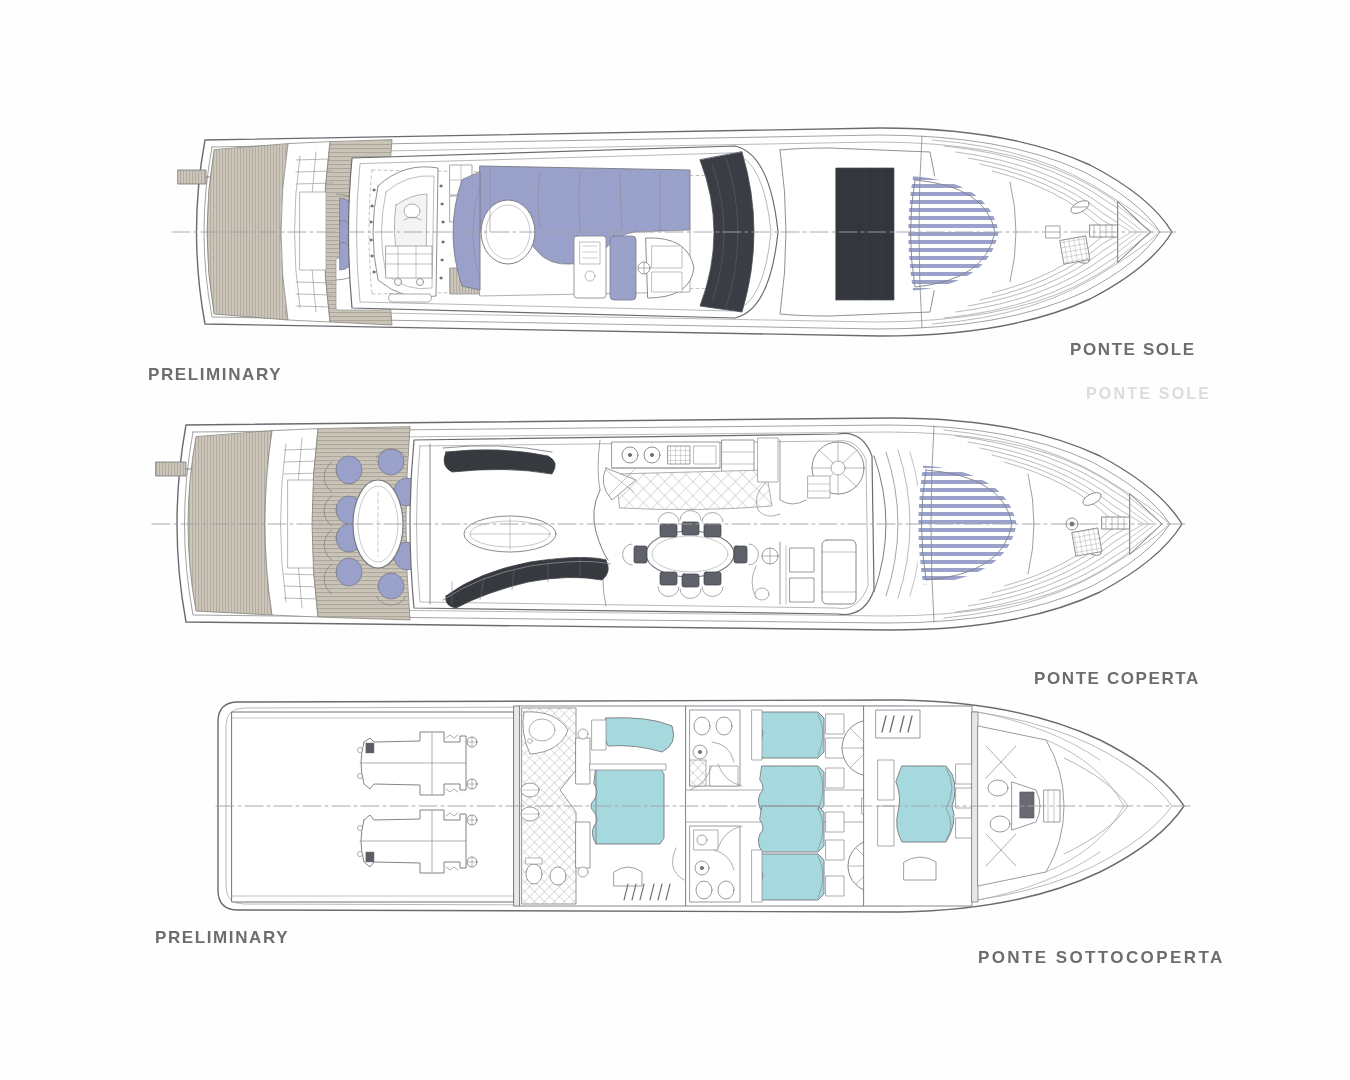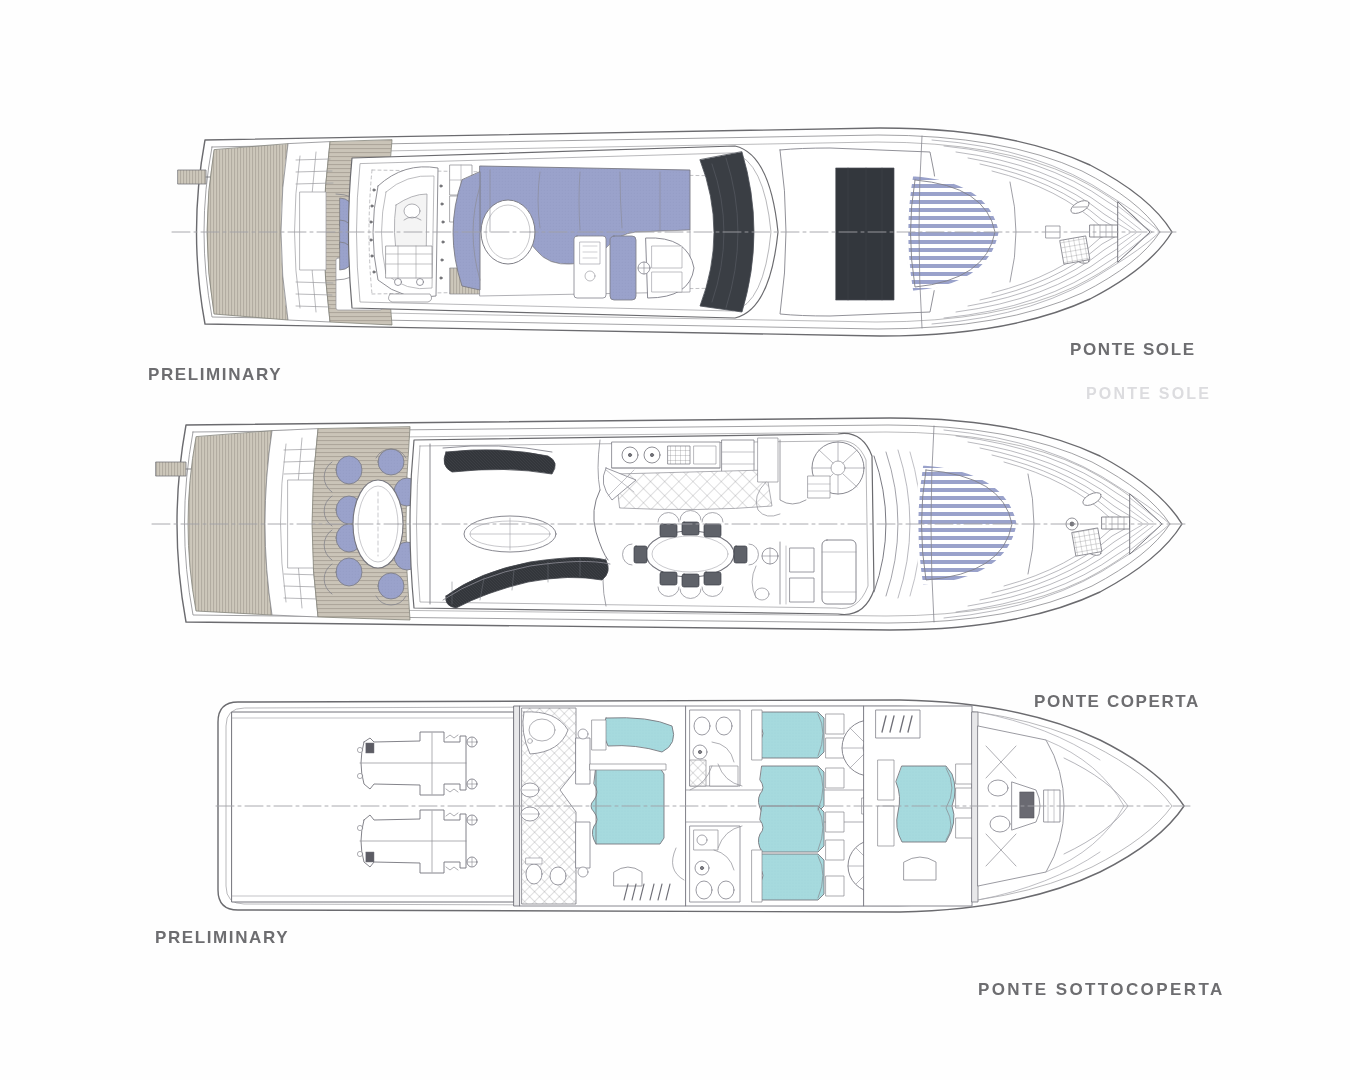--- a/index.html
+++ b/index.html
@@ -39,23 +39,23 @@
   }
   .label.wide { letter-spacing: 2.4px; }
   .label.ghost {
     color: #dcdcdf;
     font-size: 16px;
     letter-spacing: 2.2px;
   }
   .lbl-prelim-sole { left: 148px; top: 365px; }
   .lbl-ponte-sole  { left: 1070px; top: 340px; }
   .lbl-ghost-sole  { left: 1086px; top: 385px; }
-  .lbl-ponte-coperta { left: 1034px; top: 692px; }
+  .lbl-ponte-coperta { left: 1034px; top: 669px; }
   .lbl-prelim-sotto { left: 155px; top: 928px; }
-  .lbl-ponte-sotto { left: 978px; top: 948px; margin-top: 32px; }
+  .lbl-ponte-sotto { left: 978px; top: 948px; }
 </style>
 </head>
 <body>
 
 <div id="sheet">
 
 <svg class="plan" viewBox="0 0 1350 1080" shape-rendering="geometricPrecision">
   <defs>
 
     <pattern id="teak" width="4" height="4" patternUnits="userSpaceOnUse">

